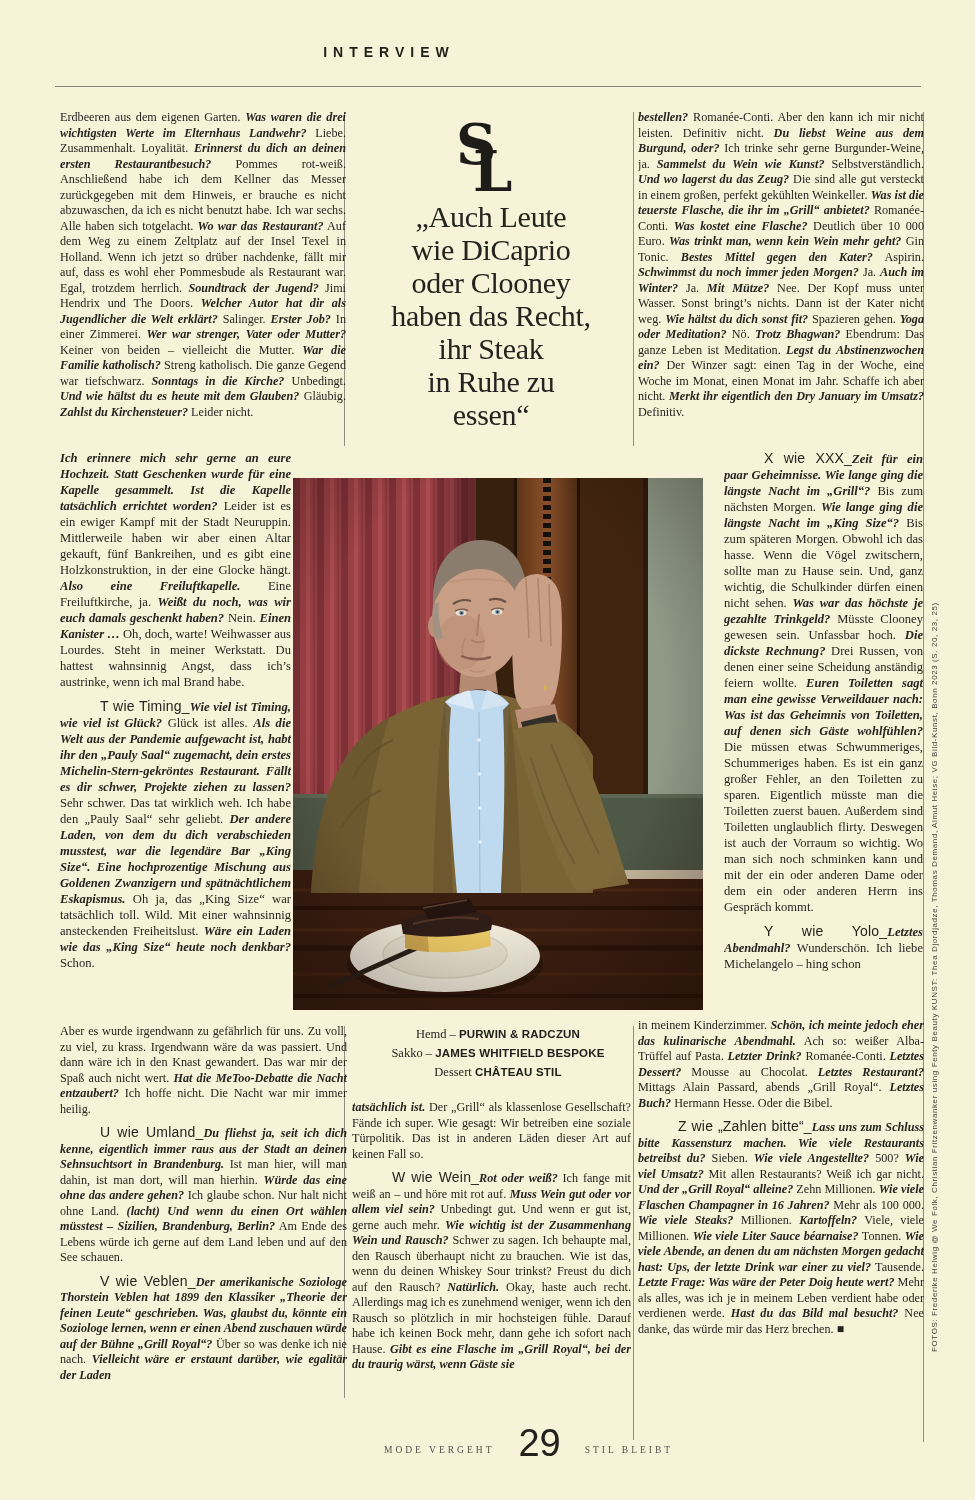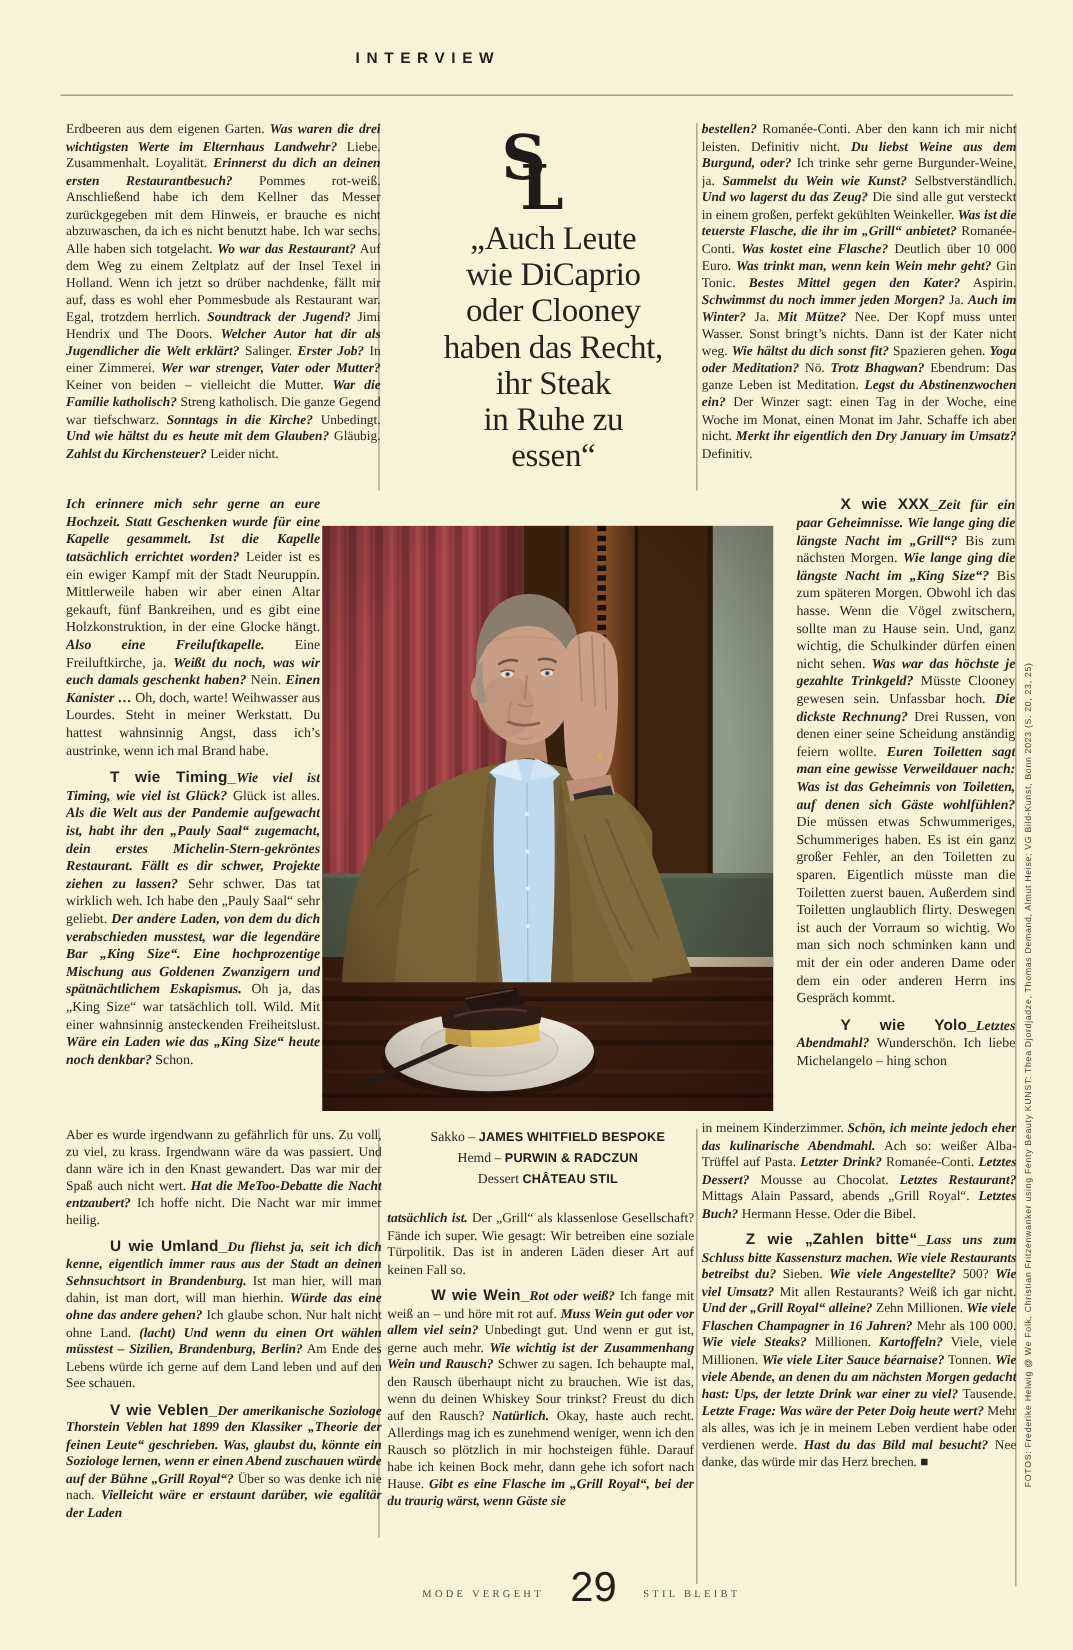--- a/index.html
+++ b/index.html
@@ -15,33 +15,33 @@
 
   
   .vrule{width:1px;background:#908c80;}
 
   
   .col{font-size:12.2px;line-height:15.5px;text-align:justify;overflow:hidden;
        hyphens:auto;-webkit-hyphens:auto;color:#26241e;}
   .col.narrow{font-size:12.6px;line-height:16px;}
   .seg-a{font-style:normal;font-weight:normal;}
   .seg-q{font-style:italic;font-weight:bold;}
-  .seg-h{font-family:"Liberation Sans",sans-serif;font-weight:700;font-style:normal;
+  .seg-h{font-family:"Liberation Sans",sans-serif;font-weight:400;font-style:normal;
          font-size:14px;letter-spacing:.2px;margin-left:40px;}
   .seg-gap{display:block;height:8px;}
 
   
   .logo{left:448px;top:116px;width:80px;height:100px;}
   .logo span{position:absolute;font-family:"DejaVu Serif",serif;font-weight:bold;
              font-size:56px;line-height:1;color:#1d1c18;}
   .logo .s{left:8px;top:0;}
   .logo .l{left:25px;top:27px;}
 
   
-  .pullquote{left:360px;top:200px;width:286px;text-align:center;
+  .pullquote{left:348px;top:200px;width:286px;text-align:center;
     font-family:"Liberation Serif",serif;font-size:30px;line-height:33px;
     letter-spacing:-.3px;color:#24231d;white-space:pre-line;}
 
   
   .photo{left:293px;top:478px;width:410px;height:532px;}
 
   
   .credits{left:293px;top:1024px;width:410px;text-align:center;line-height:17px;}
   .credits .lbl{font-family:"Liberation Serif",serif;font-size:12.5px;color:#26241e;}
   .credits .brand{font-family:"Liberation Sans",sans-serif;font-weight:700;
@@ -201,24 +201,24 @@
     <path d="M128,428 L176,420 L184,434 L136,442 Z" fill="#241410"></path>
     <path d="M130,430 L174,422" stroke="#6b4a38" stroke-width="1.5" opacity="0.8" fill="none"></path>
     <path d="M120,446 C140,440 165,438 186,441" stroke="#5c3b2d" stroke-width="2" opacity="0.8" fill="none"></path>
   </g>
 
   <rect width="410" height="532" fill="url(#gVig)"></rect>
 </svg>
 
 <div class="abs credits">
   <div>
-    <span class="lbl">Sakko – </span><span class="brand">JAMES WHITFIELD BESPOKE</span>
+    <span class="lbl">Hemd – </span><span class="brand">PURWIN &amp; RADCZUN</span>
   </div>
   <div>
-    <span class="lbl">Hemd – </span><span class="brand">PURWIN &amp; RADCZUN</span>
+    <span class="lbl">Sakko – </span><span class="brand">JAMES WHITFIELD BESPOKE</span>
   </div>
   <div>
     <span class="lbl">Dessert </span><span class="brand">CHÂTEAU STIL</span>
   </div>
 </div>
 
 <div class="abs side-credit">FOTOS: Frederike Helwig @ We Folk, Christian Fritzenwanker using Fenty Beauty        KUNST: Thea Djordjadze, Thomas Demand, Almut Heise; VG Bild-Kunst, Bonn 2023 (S. 20, 23, 25)</div>
 
 <div class="abs footer">
   <span class="word">MODE VERGEHT</span>

